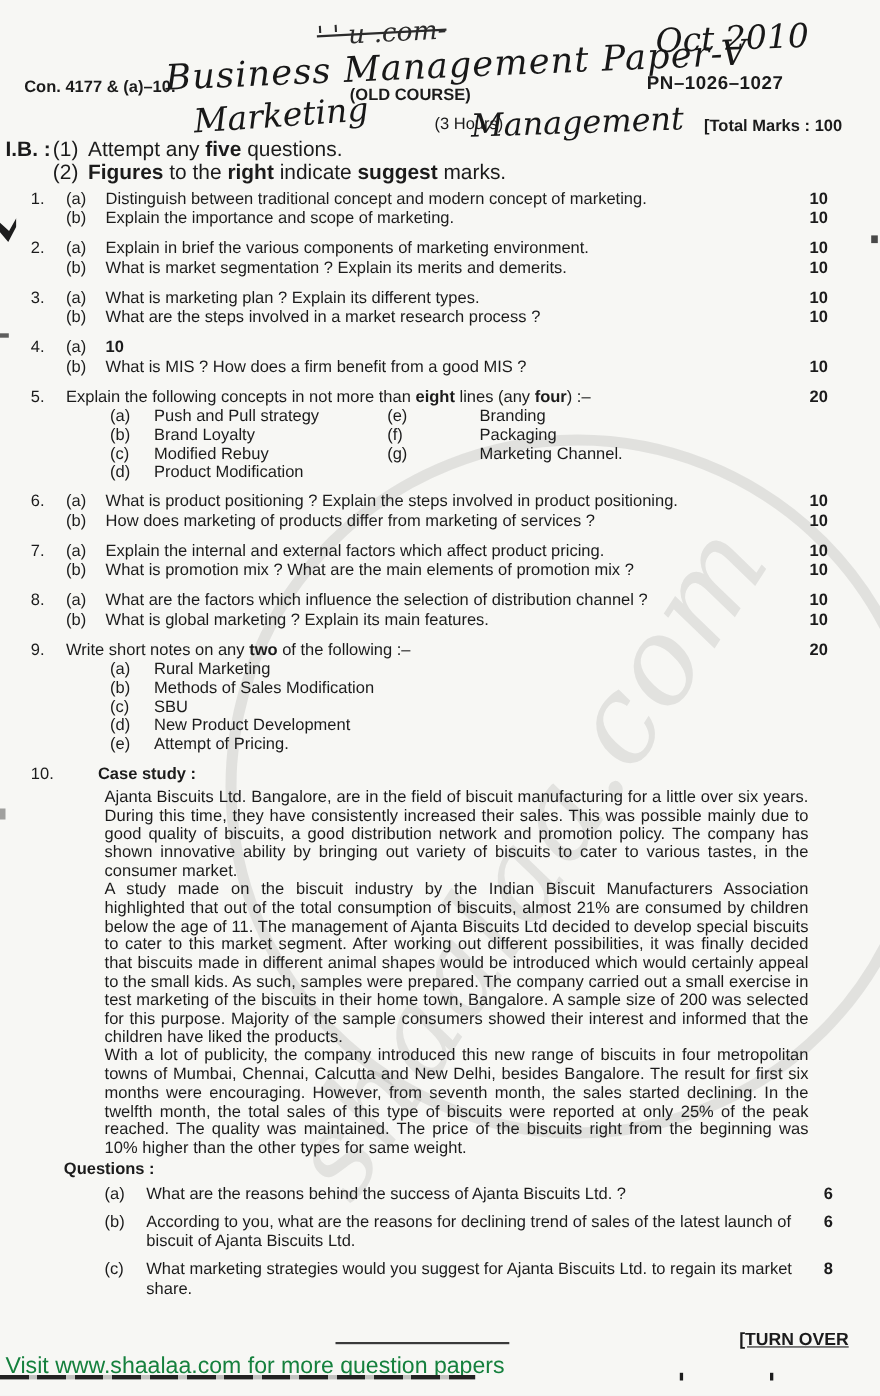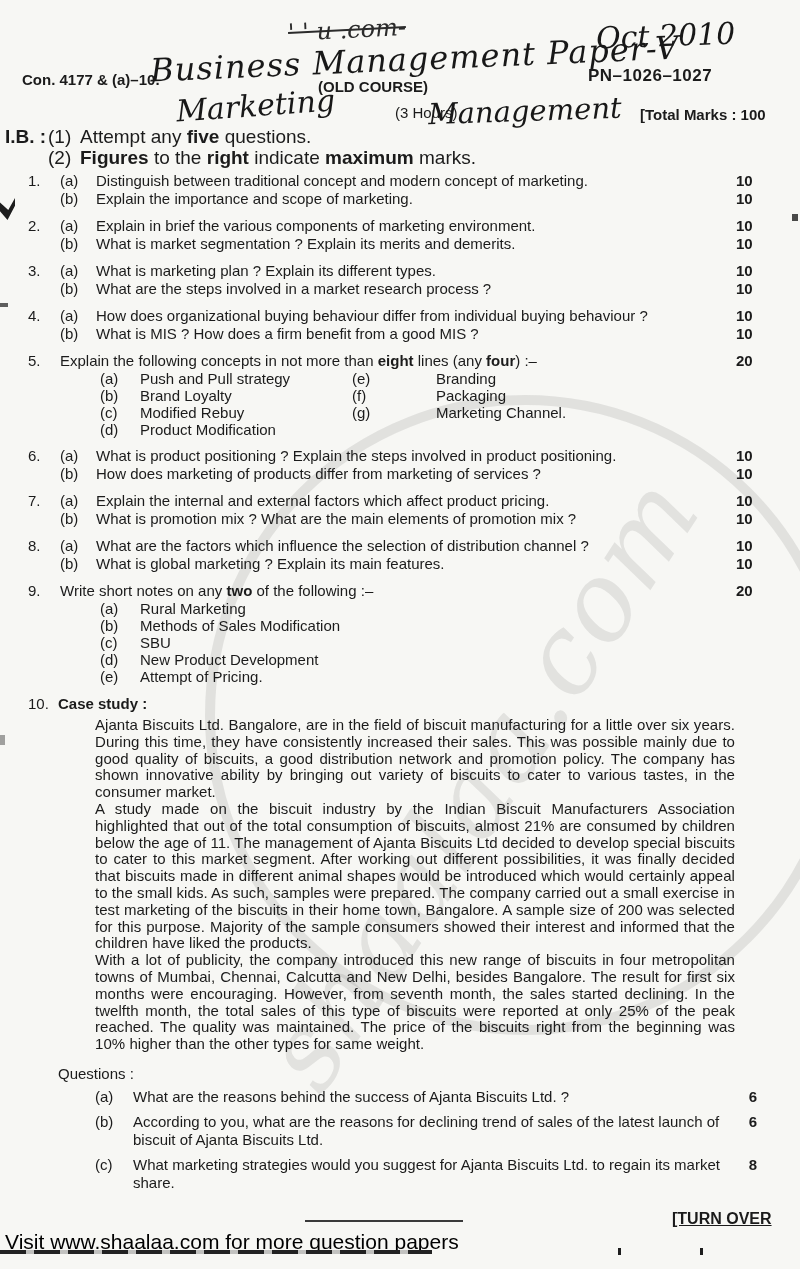--- a/index.html
+++ b/index.html
@@ -43,34 +43,34 @@
   .sublist{padding-left:72px;line-height:17px;}
   .subrow{display:flex;}
   .sublet{flex:none;width:40px;}
   .subtext-l{flex:none;width:212px;}
   .sublet2{flex:none;width:36px;}
   .subtext-r{flex:1;margin-left:48px;}
   .q9items{padding-left:72px;line-height:17px;}
   .q9row{display:flex;}
   .q9let{flex:none;width:40px;}
 
-  .case-label-row{display:flex;margin-bottom:4px;}
+  .case-label-row{display:flex;margin-bottom:4px;gap:31px;}
   .case-num{flex:none;width:30px;}
   .case-label{font-weight:bold;}
   .case-para{margin:0 35px 0 67px;font-size:15px;line-height:16.8px;text-align:justify;letter-spacing:0.05px;}
-  .cq-label{margin-left:30px;margin-top:12px;margin-bottom:5px;font-weight:normal;}
+  .cq-label{margin-left:30px;margin-top:1px;margin-bottom:5px;font-weight:bold;}
   .cqrow{display:flex;padding-left:67px;margin-bottom:7px;line-height:18px;}
   .cqlet{flex:none;width:38px;}
   .cqtext{flex:1;padding-right:6px;}
   .cqmarks{flex:none;width:34px;font-weight:bold;text-align:center;}
 
   
   .sep-line{position:absolute;left:305px;top:1220px;width:158px;height:2px;background:#3a3a3a;z-index:1;}
   .turn-over{position:absolute;left:672px;top:1210px;font-size:16px;font-weight:bold;z-index:1;white-space:nowrap;text-decoration:underline;}
-  .visit{position:absolute;left:5px;top:1230px;font-size:21px;color:#000000;z-index:1;white-space:nowrap;}
+  .visit{position:absolute;left:5px;top:1230px;font-size:21px;color:#15803d;z-index:1;white-space:nowrap;}
 
   
   .art{position:absolute;background:#1d1d1d;z-index:1;}
   .art-tick{left:0;top:198px;width:15px;height:22px;clip-path:polygon(0 20%,55% 55%,100% 0,100% 35%,50% 100%,0 60%);}
   .art-dash1{left:0;top:303px;width:8px;height:4px;opacity:.7;}
   .art-dash2{left:0;top:735px;width:5px;height:10px;opacity:.4;}
   .art-speck{left:792px;top:214px;width:6px;height:7px;opacity:.8;}
   .art-bottom{left:0;top:1250px;width:432px;height:4px;background:repeating-linear-gradient(90deg,#222 0 26px,rgba(34,34,34,.25) 26px 34px);}
   .art-t1{left:618px;top:1248px;width:3px;height:7px;}
   .art-t2{left:700px;top:1248px;width:3px;height:7px;}
@@ -96,21 +96,21 @@
   <div class="ph total-marks">[Total Marks : 100</div>
 
   <div class="instr">
     <div class="instr-line">
       <span class="instr-label">I.B. :</span>
       <span class="instr-no">(1)</span>
       <span class="instr-text"><span>Attempt any </span><b>five</b><span> questions.</span></span>
     </div>
     <div class="instr-line">
       <span class="instr-no">(2)</span>
-      <span class="instr-text"><b>Figures</b><span> to the </span><b>right</b><span> indicate </span><b>maximum</b><span> marks.</span></span>
+      <span class="instr-text"><b>Figures</b><span> to the </span><b>right</b><span> indicate </span><b>suggest</b><span> marks.</span></span>
     </div>
   </div>
 
   <div class="qwrap">
 
     <div class="qgroup">
       <div class="qrow">
         <span class="qnum">1.</span>
         <span class="qlet">(a)</span>
         <span class="qtext">Distinguish between traditional concept and modern concept of marketing.</span>
@@ -151,21 +151,20 @@
         <span class="qlet">(b)</span>
         <span class="qtext">What are the steps involved in a market research process ?</span>
         <span class="qmarks">10</span>
       </div>
     </div>
 
     <div class="qgroup">
       <div class="qrow">
         <span class="qnum">4.</span>
         <span class="qlet">(a)</span>
-        <span class="qtext">How does organizational buying behaviour differ from individual buying behaviour ?</span>
         <span class="qmarks">10</span>
       </div>
       <div class="qrow">
         <span class="qnum"></span>
         <span class="qlet">(b)</span>
         <span class="qtext">What is MIS ? How does a firm benefit from a good MIS ?</span>
         <span class="qmarks">10</span>
       </div>
     </div>
 

